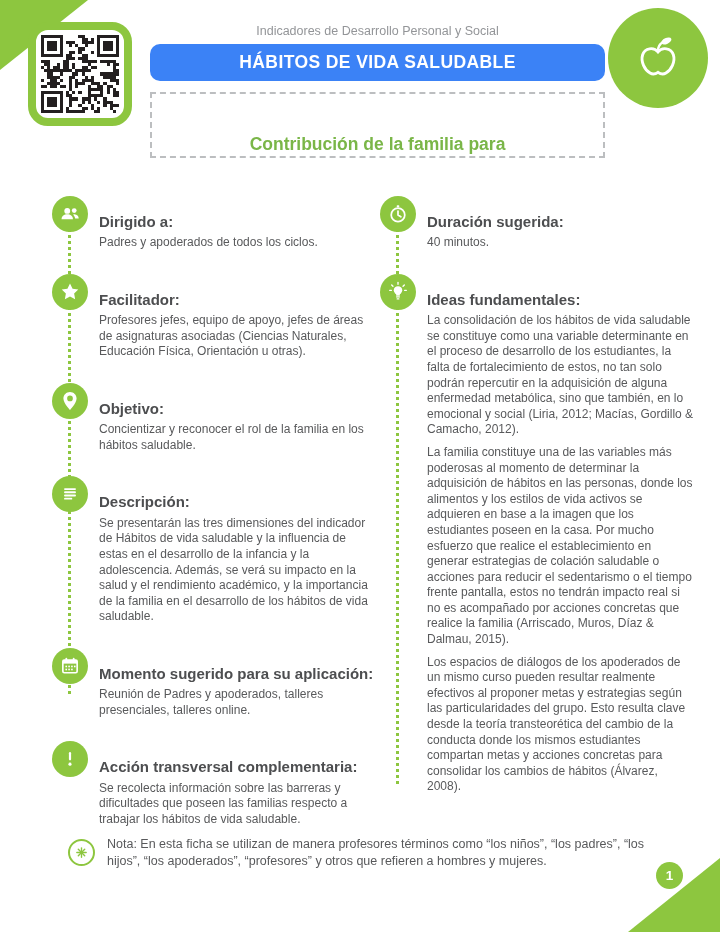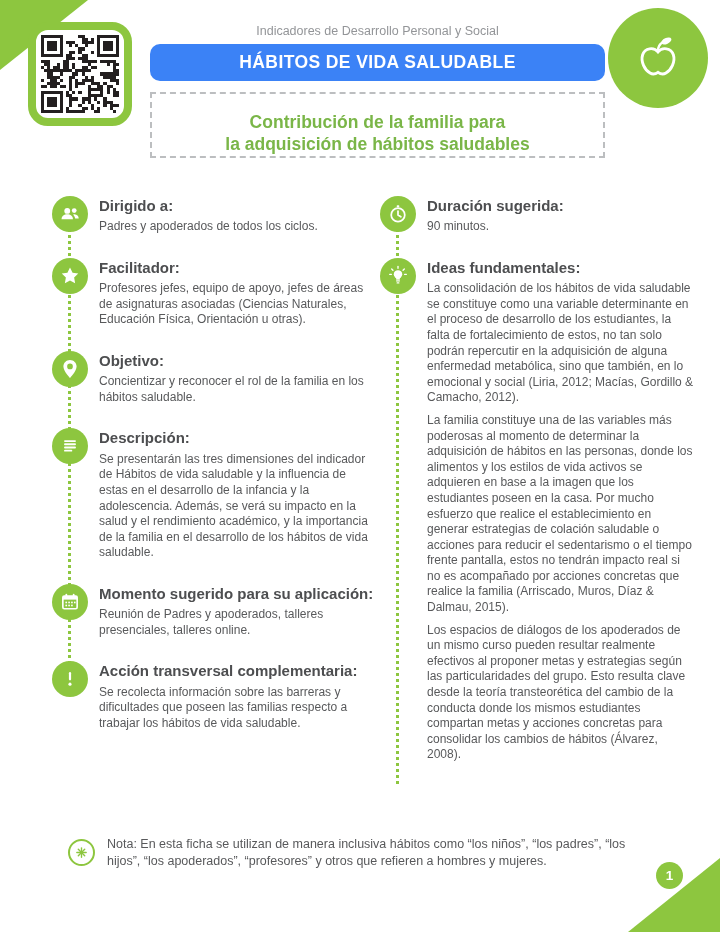--- a/index.html
+++ b/index.html
@@ -38,21 +38,21 @@
   .col-left { left:52px; width:322px; }
   .col-right { left:380px; width:314px; }
   .dotline { position:absolute; left:16px; top:20px; width:0; border-left:3px dotted #8dc63f; }
   .col-left .dotline { height:478px; }
   .col-right .dotline { height:568px; }
 
   .item { position:relative; display:flex; gap:11px; margin-bottom:23px; }
   .icon-circle { flex:0 0 36px; width:36px; height:36px; border-radius:50%; background:#8dc63f;
                  display:flex; align-items:center; justify-content:center; position:relative; z-index:1; }
   .icon-circle svg { width:22px; height:22px; display:block; }
-  .item-body { padding-top:1px; }
+  .item-body { padding-top:1px;margin-top:16px; }
   .item-title { font-size:15px; font-weight:bold; color:#4d4e50; margin-bottom:4px; line-height:1.22; }
   .item-text { font-size:12px; color:#58595b; line-height:1.3; }
   .item-text + .item-text { margin-top:7px; }
 
   
   .note { position:absolute; left:68px; top:836px; width:600px; display:flex; gap:12px; align-items:flex-start; }
   .note-icon { flex:0 0 27px; width:27px; height:27px; border:2.5px solid #8dc63f; border-radius:50%;
                display:flex; align-items:center; justify-content:center; margin-top:3px; background:#fff; }
   .note-icon svg { width:15px; height:15px; display:block; }
   .note-text { font-size:12.5px; color:#58595b; line-height:1.35; max-width:548px; }
@@ -307,21 +307,20 @@
     <svg viewBox="0 0 100 100">
       <path d="M50 40.5c-6.5-8-20.5-6.5-24 4.5-3.4 10.8 3.2 23.6 11.6 28.6 4.2 2.5 8.4 1.7 12.4-1.2 4 2.9 8.2 3.7 12.4 1.2C70.8 68.6 77.4 55.8 74 45c-3.5-11-17.5-12.5-24-4.5z" fill="none" stroke="#fff" stroke-width="4.5"></path>
       <path d="M50 40c-.5-7 2.5-12 8-15" fill="none" stroke="#fff" stroke-width="4" stroke-linecap="round"></path>
       <ellipse cx="63" cy="23.5" rx="8.5" ry="4.6" transform="rotate(-25 63 23.5)" fill="#fff"></ellipse>
     </svg>
   </div>
 
   <div class="title-box">
     <div class="main-title">
       <span>Contribución de la familia para</span><br>
-      <span>la adquisición de hábitos saludables</span>
     </div>
   </div>
 
   <div class="col col-left">
     <div class="dotline"></div>
 
     <div class="item">
       <div class="icon-circle">
         <svg viewBox="0 0 24 24">
             <g fill="#fff">
@@ -425,21 +424,21 @@
     <div class="item">
       <div class="icon-circle">
         <svg viewBox="0 0 24 24">
           <rect x="10.6" y="2.4" width="2.8" height="2.2" rx="0.8" fill="#fff"></rect>
           <circle cx="12" cy="13" r="7.4" fill="none" stroke="#fff" stroke-width="1.9"></circle>
           <path d="M12 8.8v4.4l3.1 1.8" fill="none" stroke="#fff" stroke-width="1.9" stroke-linecap="round" stroke-linejoin="round"></path>
         </svg>
       </div>
       <div class="item-body">
         <div class="item-title">Duración sugerida:</div>
-        <div class="item-text">90 minutos.</div>
+        <div class="item-text">40 minutos.</div>
       </div>
     </div>
 
     <div class="item">
       <div class="icon-circle">
         <svg viewBox="0 0 24 24">
           <g stroke="#fff" stroke-width="1.5" stroke-linecap="round">
             <path d="M12 1.6v1.9"></path>
               <path d="M5.1 4.4l1.4 1.4"></path>
               <path d="M18.9 4.4l-1.4 1.4"></path>
@@ -465,18 +464,18 @@
     <div class="note-icon">
       <svg viewBox="0 0 24 24">
         <g stroke="#8dc63f" stroke-width="2.2" stroke-linecap="round">
           <path d="M12 4.5v15"></path>
           <path d="M4.5 12h15"></path>
           <path d="M6.9 6.9l10.2 10.2"></path>
           <path d="M17.1 6.9L6.9 17.1"></path>
         </g>
       </svg>
     </div>
-    <div class="note-text">Nota: En esta ficha se utilizan de manera inclusiva hábitos como “los niños”, “los padres”, “los hijos”, “los apoderados”, “profesores” y otros que refieren a hombres y mujeres.</div>
+    <div class="note-text">Nota: En esta ficha se utilizan de manera profesores términos como “los niños”, “los padres”, “los hijos”, “los apoderados”, “profesores” y otros que refieren a hombres y mujeres.</div>
   </div>
 
   <div class="page-num">1</div>
 
 </div>
 
 </body></html>

